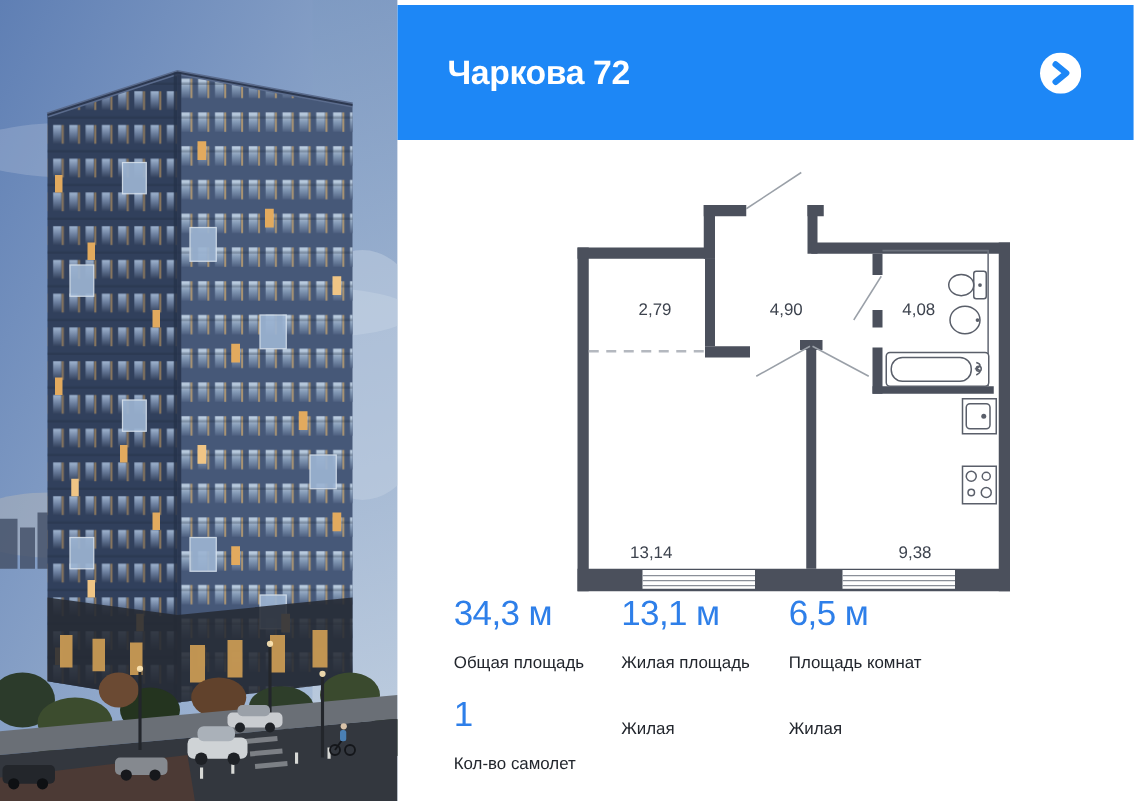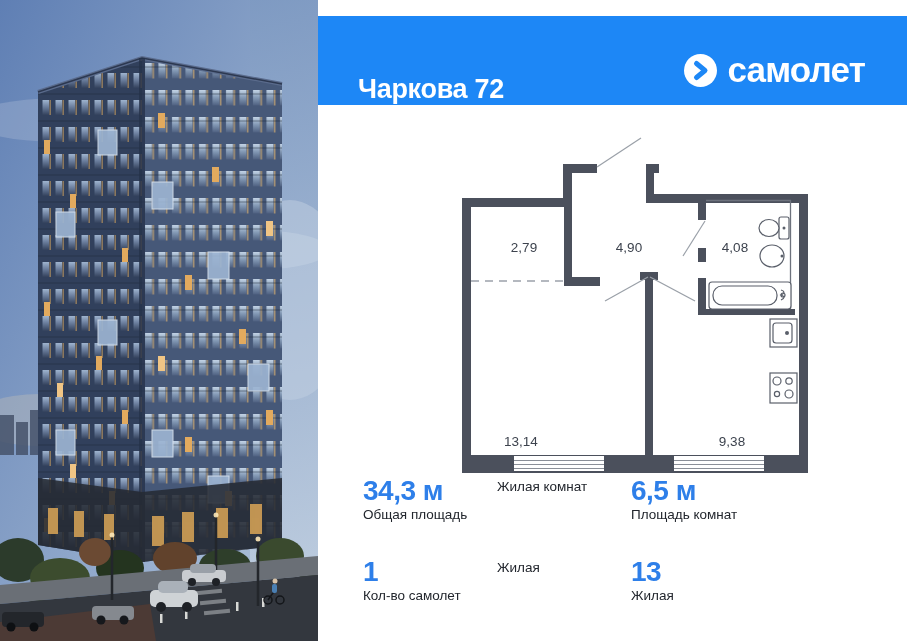--- a/index.html
+++ b/index.html
@@ -6,37 +6,37 @@
   body{
     width:907px;height:641px;position:relative;overflow:hidden;
     background:#ffffff;font-family:"Liberation Sans",sans-serif;
     -webkit-font-smoothing:antialiased;
   }
   
   .photo{position:absolute;left:0;top:0;width:318px;height:641px;overflow:hidden;}
   .photo svg{display:block;}
   
   .header{
-    position:absolute;left:318px;top:16px;width:589px;height:89px;
-    background:#1d87f6;display:flex;align-items:flex-end;
+    position:absolute;left:318px;top:4px;width:589px;height:108px;
+    background:#1d87f6;display:flex;align-items:center;
   }
   .header .title{
     margin-left:40px;color:#ffffff;font-size:27px;font-weight:700;letter-spacing:-0.3px;
   }
   .brand{
     position:absolute;right:42px;top:0;height:108px;display:flex;align-items:center;gap:10px;
   }
   .brand .logo-text{color:#ffffff;font-size:35px;font-weight:700;letter-spacing:-0.8px;}
   
   .plan{position:absolute;left:457px;top:128px;width:356px;height:354px;}
   .room-label{font-family:"Liberation Sans",sans-serif;font-size:13.5px;fill:#3d434e;}
   
   .stat{position:absolute;width:130px;}
-  .stat .val{color:#2e7fe9;font-size:28px;font-weight:700;letter-spacing:-0.5px;line-height:1;}
-  .stat .lab{color:#22262d;font-size:13.5px;margin-top:2px;}
+  .stat .val{color:#2e7fe9;font-size:28px;font-weight:400;letter-spacing:-0.5px;line-height:1;}
+  .stat .lab{color:#22262d;font-size:13.5px;margin-top:17px;}
   .c1{left:363px;} .c2{left:497px;} .c3{left:631px;}
   .r1{top:477px;} .r2{top:558px;}
 </style>
 </head>
 <body>
 
 <div class="photo">
   <svg width="318" height="641" viewBox="0 0 318 641">
     <defs>
       <linearGradient id="sky" x1="0" y1="0" x2="1" y2="1">
@@ -216,21 +216,20 @@
   </svg>
 </div>
 
 <div class="header">
   <div class="title">Чаркова 72</div>
   <div class="brand">
     <svg width="33" height="33" viewBox="0 0 33 33">
       <circle cx="16.5" cy="16.5" r="16.5" fill="#ffffff"></circle>
       <path d="M12.5 9.5 L21 16.5 L12.5 23.5" fill="none" stroke="#1d87f6" stroke-width="5" stroke-linecap="round" stroke-linejoin="round"></path>
     </svg>
-    <span class="logo-text">самолет</span>
   </div>
 </div>
 
 <div class="plan">
   <svg width="356" height="354" viewBox="438 128 356 354">
     <g fill="#4b505c">
 
       <rect x="443" y="198" width="9" height="275"></rect>
       <rect x="443" y="198" width="110" height="9"></rect>
       <rect x="544" y="164" width="9" height="43"></rect>
@@ -310,29 +309,29 @@
     <text class="room-label" x="502" y="446" text-anchor="middle">13,14</text>
     <text class="room-label" x="713" y="446" text-anchor="middle">9,38</text>
   </svg>
 </div>
 
 <div class="stat c1 r1">
   <div class="val">34,3 м</div>
   <div class="lab">Общая площадь</div>
 </div>
 <div class="stat c2 r1">
-  <div class="lab">Жилая комнат</div>
+  <div class="val">13,1 м</div>
+  <div class="lab">Жилая площадь</div>
 </div>
 <div class="stat c3 r1">
   <div class="val">6,5 м</div>
   <div class="lab">Площадь комнат</div>
 </div>
 <div class="stat c1 r2">
   <div class="val">1</div>
   <div class="lab">Кол-во самолет</div>
 </div>
 <div class="stat c2 r2">
   <div class="lab">Жилая</div>
 </div>
 <div class="stat c3 r2">
-  <div class="val">13</div>
   <div class="lab">Жилая</div>
 </div>
 
 </body></html>

